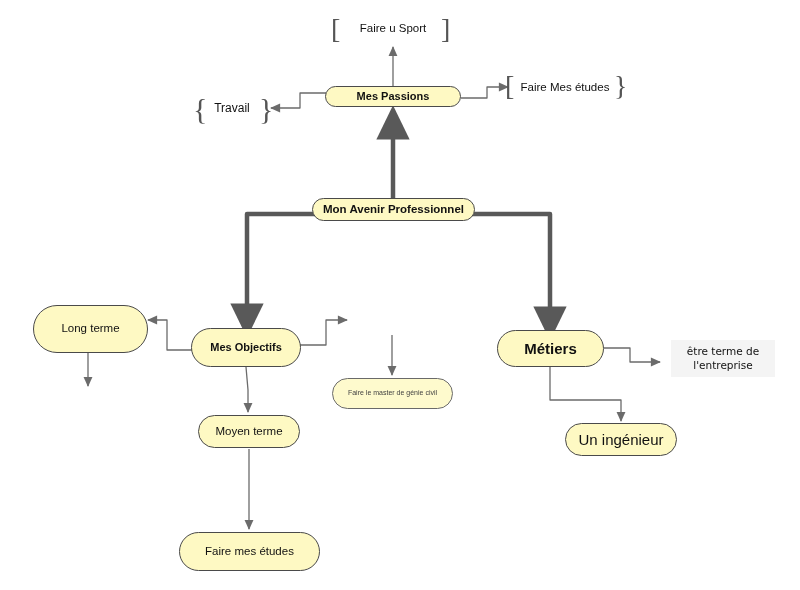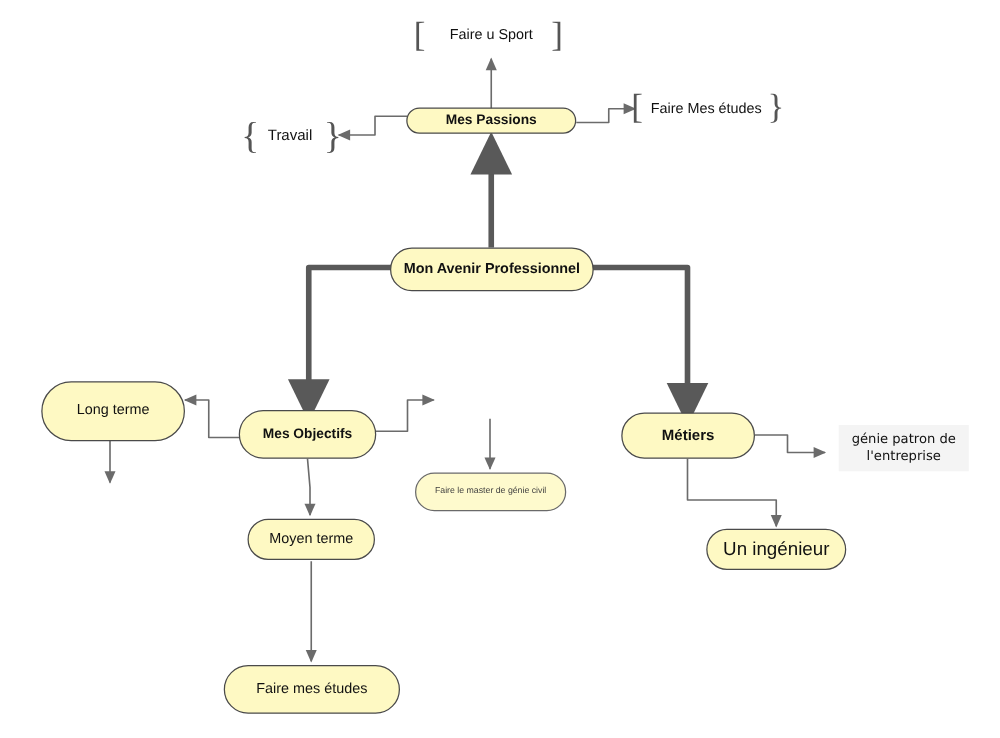--- a/index.html
+++ b/index.html
@@ -100,33 +100,33 @@
 
     <path d="M392,335 L392,375" fill="none" stroke="#6b6b6b" stroke-width="1.3" marker-end="url(#ahThin)"></path>
 
     <path d="M249,449 L249,529" fill="none" stroke="#6b6b6b" stroke-width="1.3" marker-end="url(#ahThin)"></path>
 
     <path d="M604,348 L630,348 L630,362 L660,362" fill="none" stroke="#6b6b6b" stroke-width="1.3" stroke-linejoin="round" marker-end="url(#ahThin)"></path>
 
     <path d="M550,367 L550,400 L621,400 L621,421" fill="none" stroke="#6b6b6b" stroke-width="1.3" stroke-linejoin="round" marker-end="url(#ahThin)"></path>
   </svg>
 
-  <div class="node bold" style="left:312px; top:198px; width:163px; height:35px; font-size:11.5px;">
+  <div class="node bold" style="left:312px; top:198px; width:163px; height:23px; font-size:11.5px;">
     <span>Mon Avenir Professionnel</span>
   </div>
 
   <div class="node bold" style="left:325px; top:86px; width:136px; height:21px; font-size:11px;">
     <span>Mes Passions</span>
   </div>
 
   <div class="node bold" style="left:191px; top:328px; width:110px; height:39px; font-size:11px;">
     <span>Mes Objectifs</span>
   </div>
 
-  <div class="node bold" style="left:497px; top:330px; width:107px; height:37px; font-size:12px;">
+  <div class="node bold" style="left:497px; top:330px; width:107px; height:37px; font-size:15px;">
     <span>Métiers</span>
   </div>
 
   <div class="node" style="left:33px; top:305px; width:115px; height:48px; font-size:11.5px;">
     <span>Long terme</span>
   </div>
 
 
   <div class="node" style="left:198px; top:415px; width:102px; height:33px; font-size:11.5px;justify-content:center;">
     <span>Moyen terme</span>
@@ -152,21 +152,21 @@
   <div class="plain" style="left:205px; top:99px; width:54px; height:19px; font-size:12px;">
     <span>Travail</span>
   </div>
 
   <div class="plain" style="left:515px; top:77px; width:100px; height:20px; font-size:11.5px;">
     <span>Faire Mes études</span>
   </div>
 
   <div class="plain shaded" style="left:671px; top:340px; width:104px; height:37px; font-size:10.5px;
               font-family:'DejaVu Sans', sans-serif;">
-    <span>génie patron de l'entreprise</span>
+    <span>être terme de l'entreprise</span>
   </div>
 
   <div class="bracket" style="left:331px; top:13px; font-size:28px;">
     <span>[</span>
   </div>
   <div class="bracket" style="left:441px; top:13px; font-size:28px;">
     <span>]</span>
   </div>
 
   <div class="bracket" style="left:193px; top:92px; font-size:30px;">

